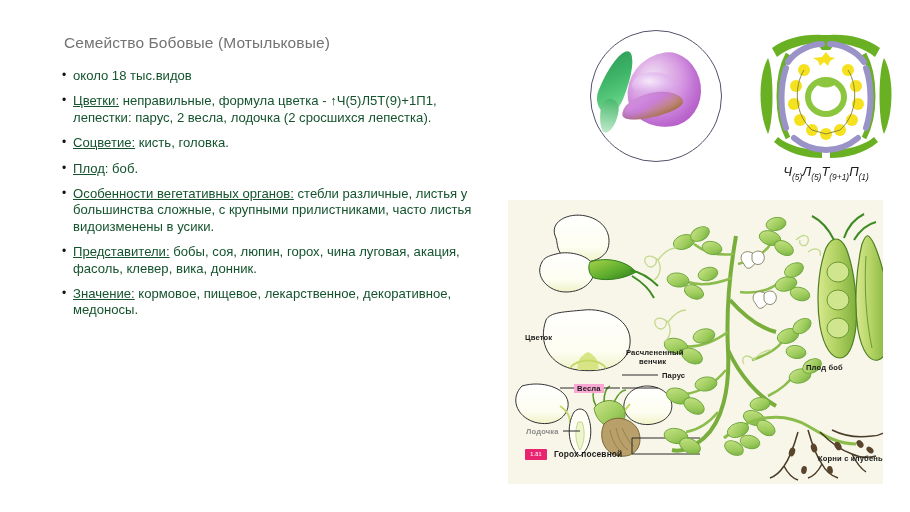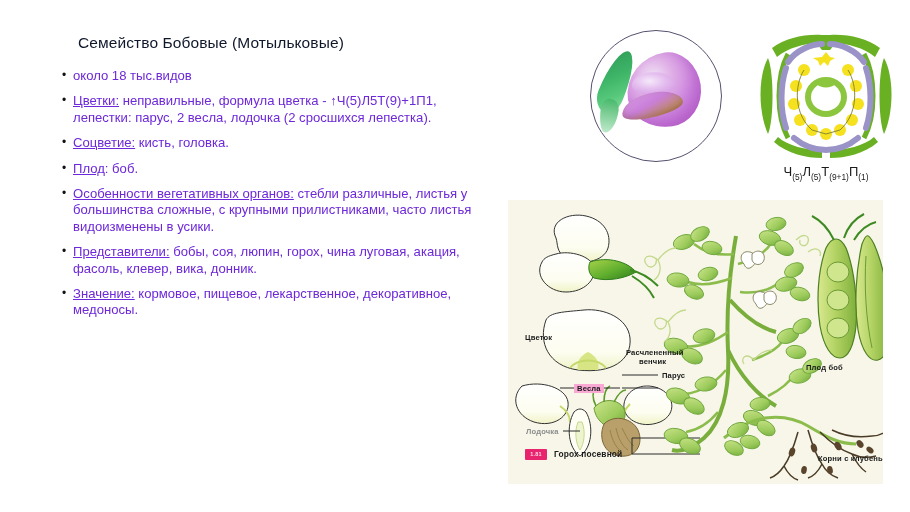--- a/index.html
+++ b/index.html
@@ -10,33 +10,33 @@
     overflow:hidden;
     position:relative;
   }
   .slide{position:relative;width:910px;height:512px;}
 
   
   .text-col{
     position:absolute;left:62px;top:34px;width:432px;
   }
   .slide-title{
-    color:#0f172a;
+    color:#737373;
     font-size:15.5px;
     font-weight:400;
     letter-spacing:.1px;
-    margin:0 0 16px 16px;
+    margin:0 0 16px 2px;
     white-space:nowrap;
   }
   ul.bullets{list-style:none;margin:0;padding:0;}
   ul.bullets > li{
     position:relative;
     padding-left:11px;
     margin-bottom:9px;
-    color:#6d28d9;
+    color:#14532d;
     font-size:13.1px;
     line-height:16.4px;
   }
   ul.bullets > li::before{
     content:"•";
     position:absolute;left:0;top:-1px;
     font-size:12px;color:#111;
   }
   .u{text-decoration:underline;text-underline-offset:1px;}
 
@@ -90,20 +90,21 @@
   
   .diagram-wrap{
     position:absolute;left:244px;top:0px;width:148px;height:170px;
   }
   .diagram-formula{
     position:absolute;left:0;top:140px;width:148px;
     text-align:center;
     font-size:13px;color:#1b1b1b;
     font-family:"Liberation Sans","DejaVu Sans",sans-serif;
     white-space:nowrap;
+    font-style:italic;
   }
   .diagram-formula sub{font-size:8.4px;}
 
   
   .plate{
     position:absolute;left:508px;top:200px;width:375px;height:284px;
     background:#f7f6e9;
     overflow:hidden;
   }
   .plate-label{

